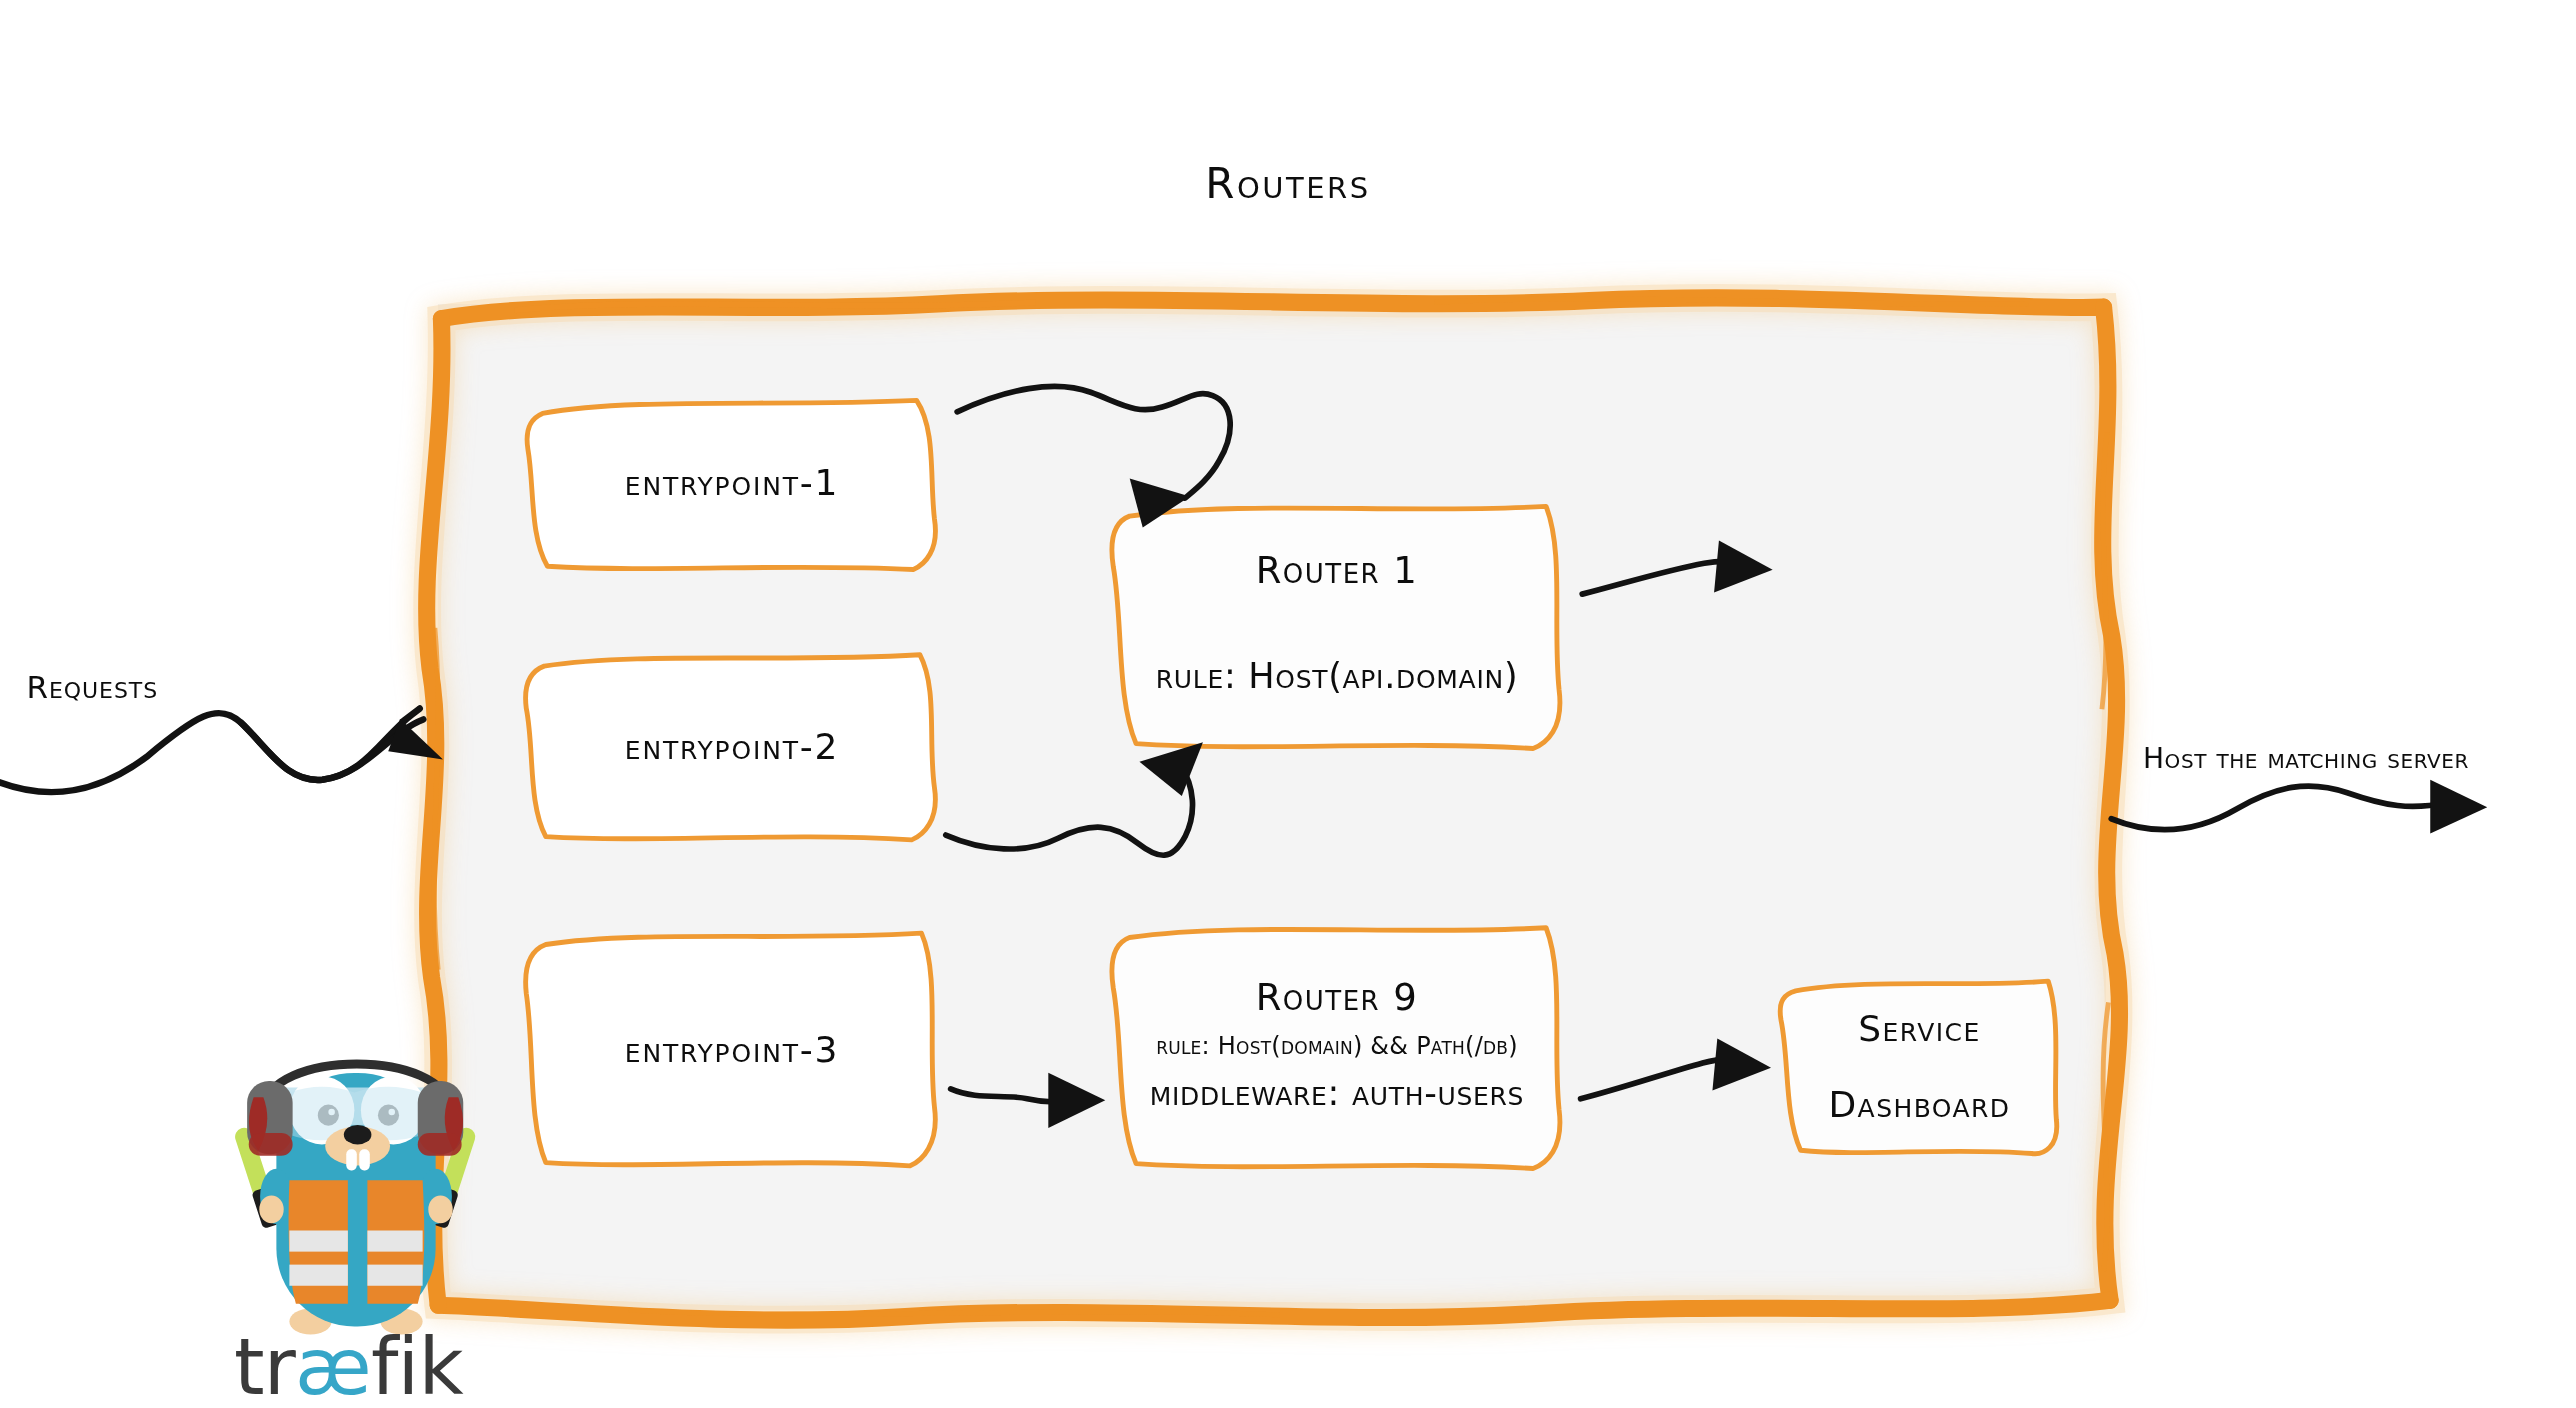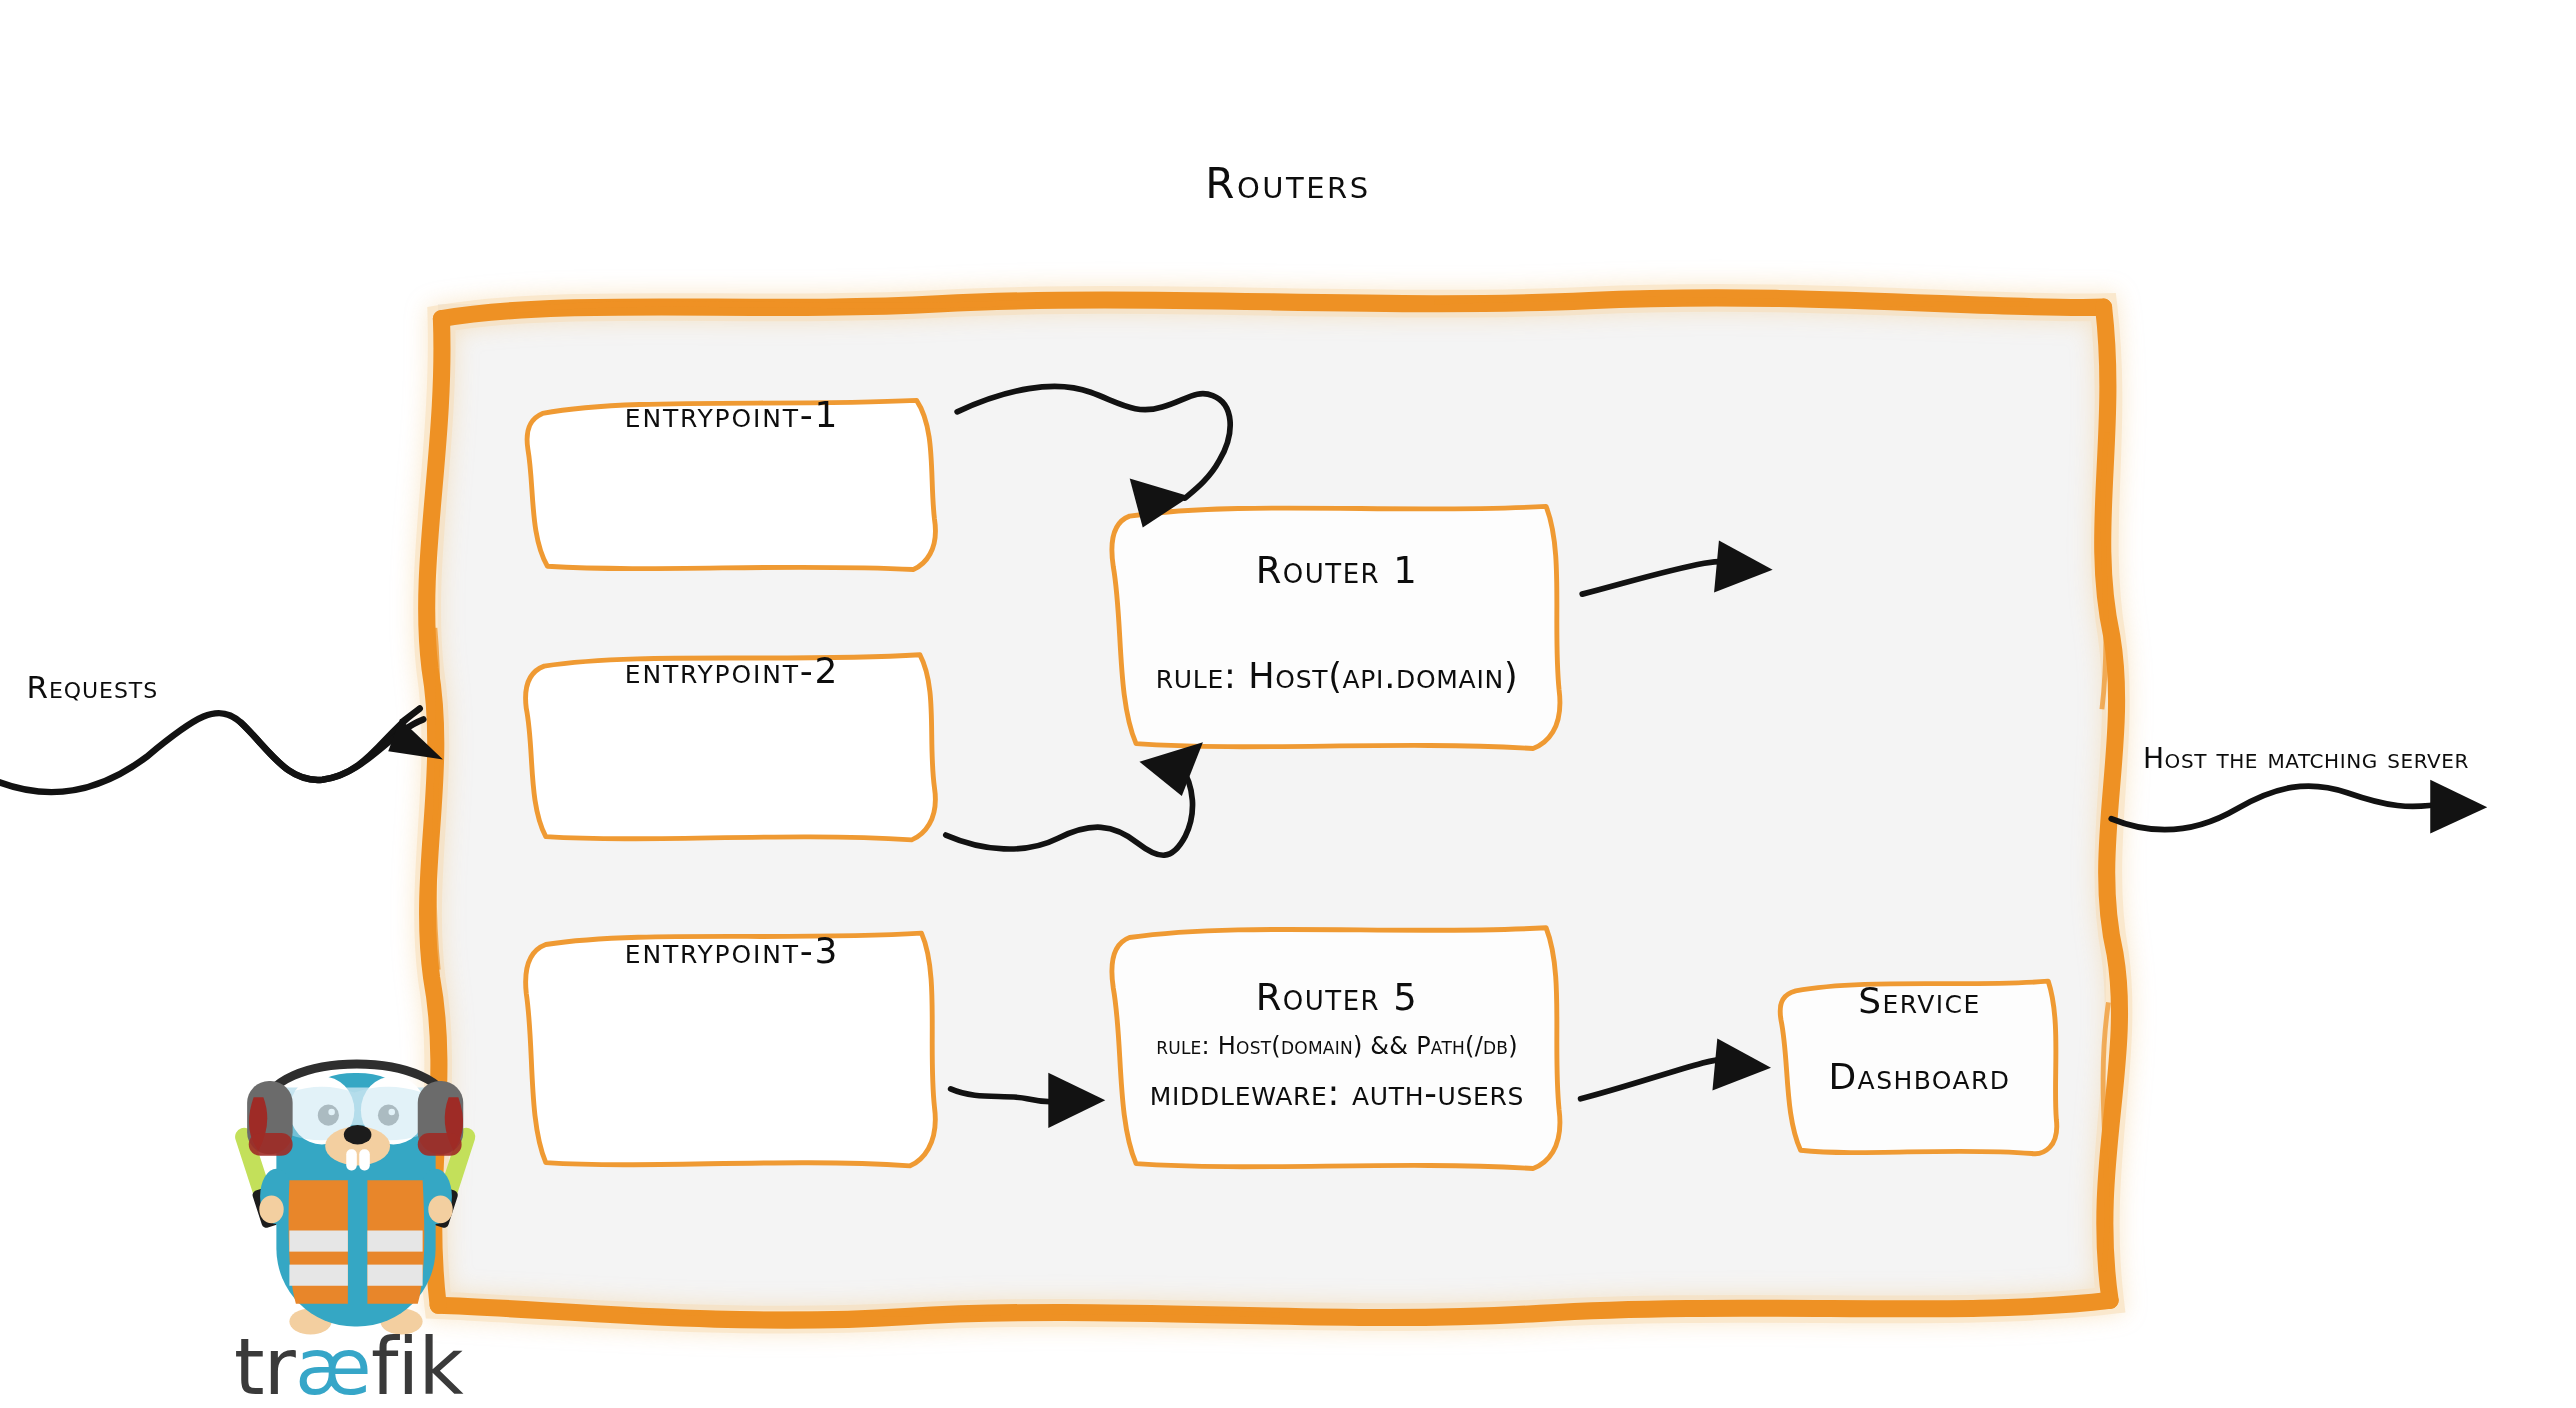--- a/index.html
+++ b/index.html
@@ -68,21 +68,21 @@
     width: 100%; height: 100%;
     overflow: visible;
   }
   .hbox .hbox-body {
     position: absolute;
     left: 0; top: 0;
     width: 100%; height: 100%;
     display: flex;
     flex-direction: column;
     align-items: center;
-    justify-content: flex-start;
+    justify-content: center;
     text-align: center;
     box-sizing: border-box;
     padding: 4.9px 14.7px;
   }
 
   
   .ep-label { font-size: 36px; letter-spacing: 0.05em; }
 
   
   .router-title { font-size: 37px; letter-spacing: 0.04em; }
@@ -223,21 +223,21 @@
       <div class="hand router-line">rule: Host(api.domain)</div>
     </div>
   </div>
 
   <div class="hbox" style="left:1097px; top:918px; width:480px; height:257px;">
     <svg viewBox="0 0 590 316" preserveAspectRatio="none">
       <path d="M40,24 C180,4 380,22 552,12 C574,68 560,156 568,236 C574,284 552,302 536,308
                C368,298 192,312 48,302 C24,246 32,152 20,86 C14,46 24,30 40,24 Z" fill="#fdfdfd" stroke="#ef9a33" stroke-width="6" stroke-linejoin="round"></path>
     </svg>
     <div class="hbox-body" style="justify-content:center; gap:13px; padding:16.3px 8.1px 21px;">
-      <div class="hand router-title">Router 5</div>
+      <div class="hand router-title">Router 9</div>
       <div class="hand router-line-sm">rule: Host(domain) &amp;&amp; Path(/db)</div>
       <div class="hand router-line">middleware: auth-users</div>
     </div>
   </div>
 
 
   <div class="hbox" style="left:1768px; top:973px; width:303px; height:187px;">
     <svg viewBox="0 0 372 230" preserveAspectRatio="none">
       <path d="M34,22 C120,6 250,18 344,10 C360,58 350,130 354,180 C358,214 338,224 324,222
                C224,214 116,226 40,218 C20,174 26,106 16,58 C12,34 20,26 34,22 Z" fill="#fdfdfd" stroke="#ef9a33" stroke-width="6" stroke-linejoin="round"></path>

